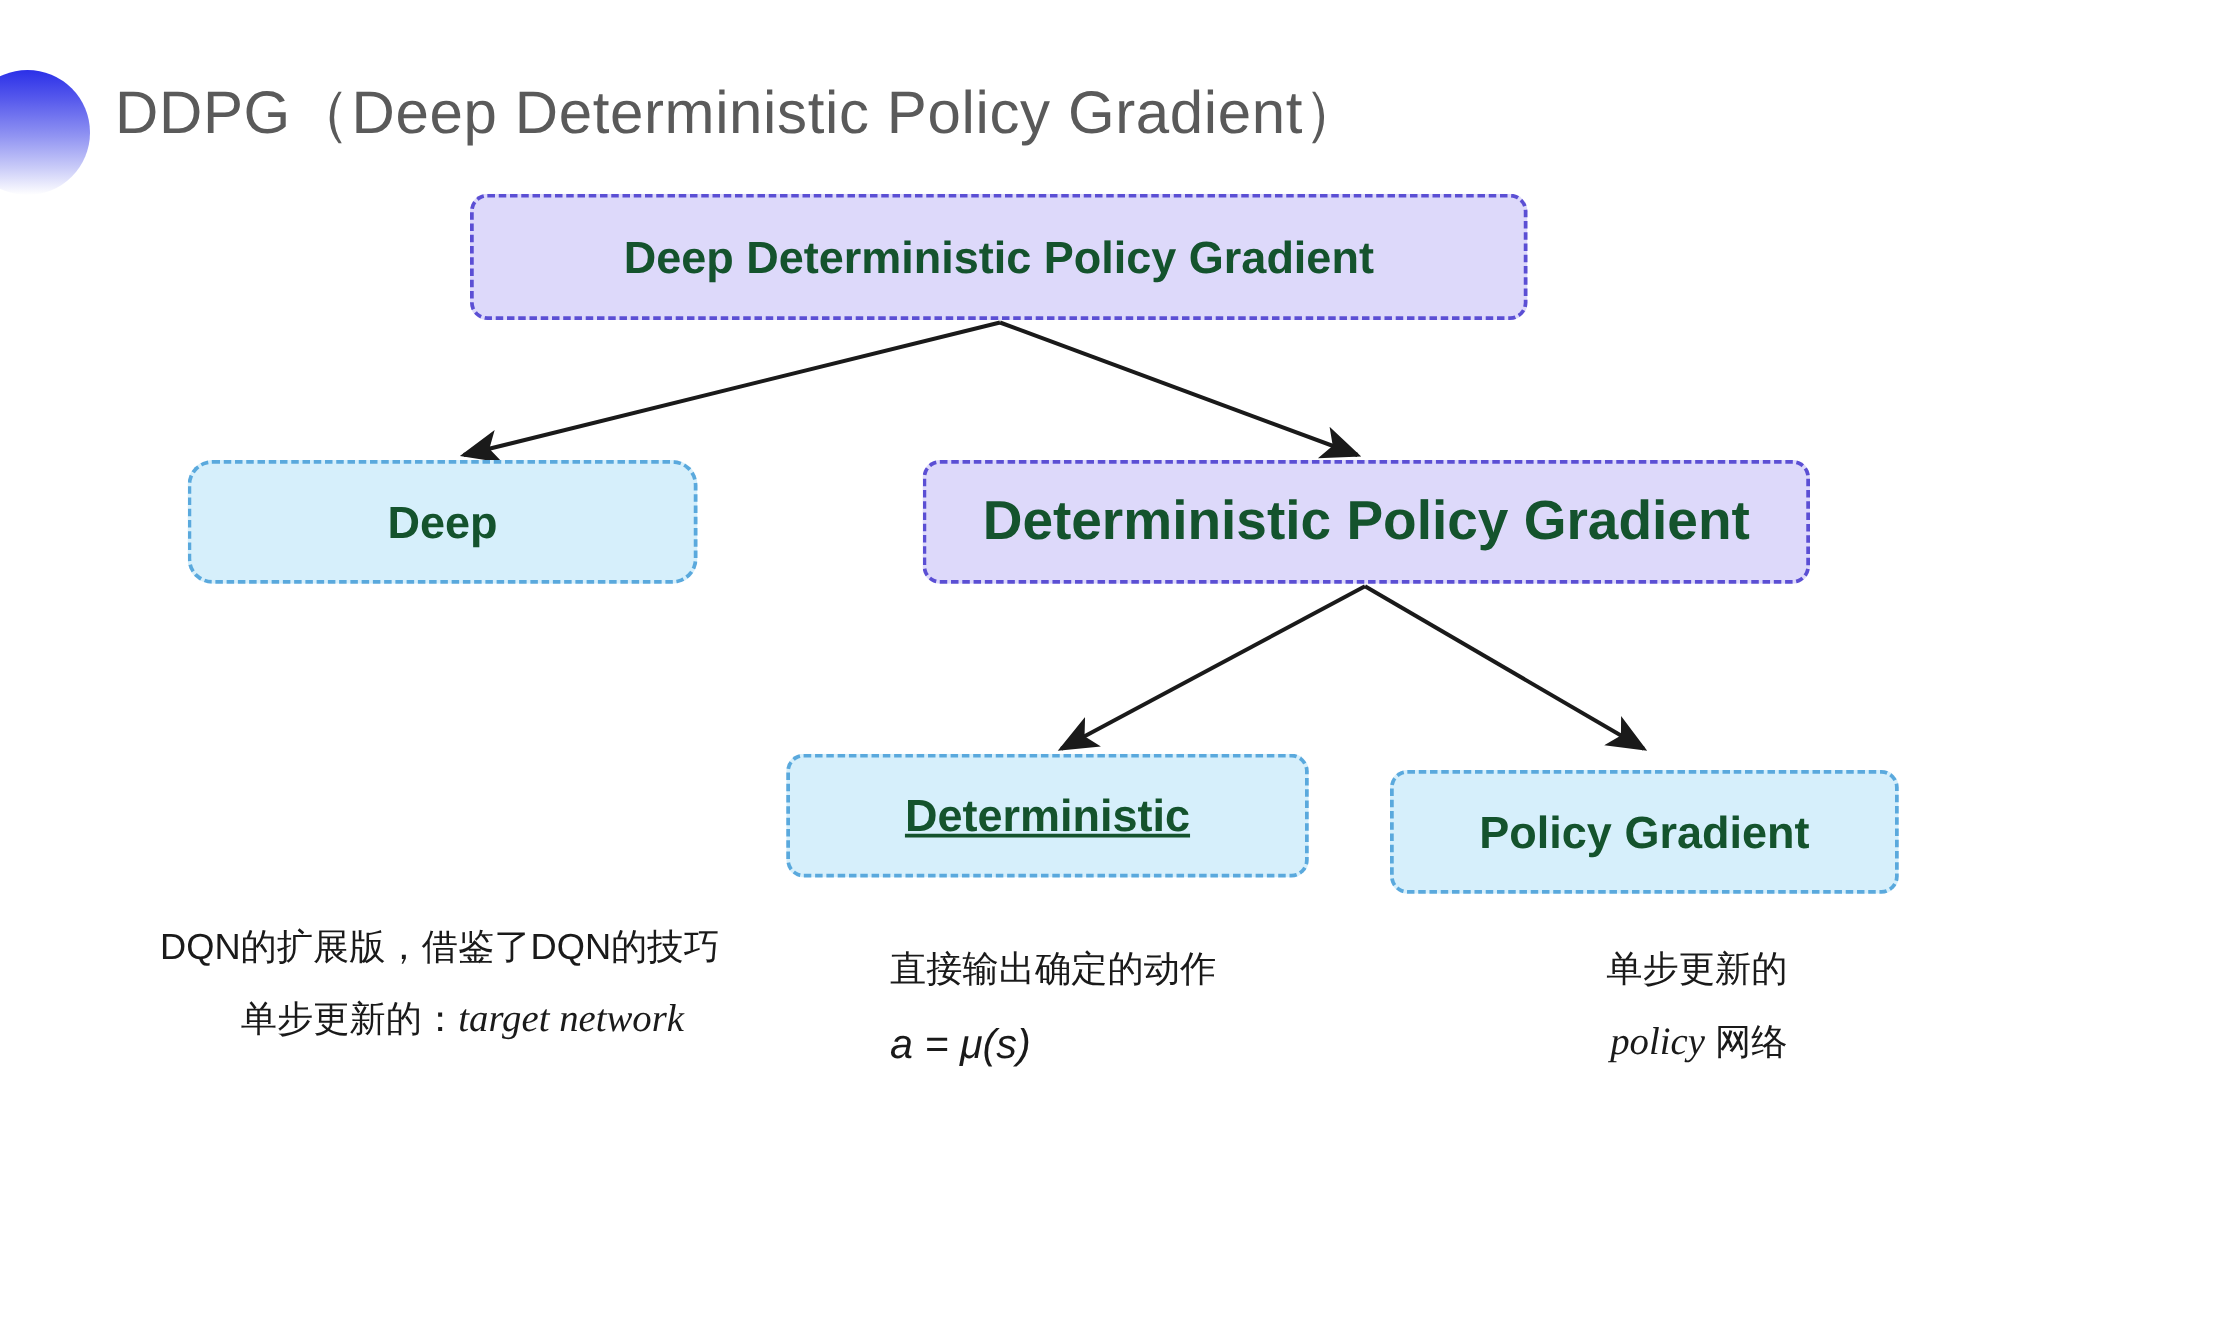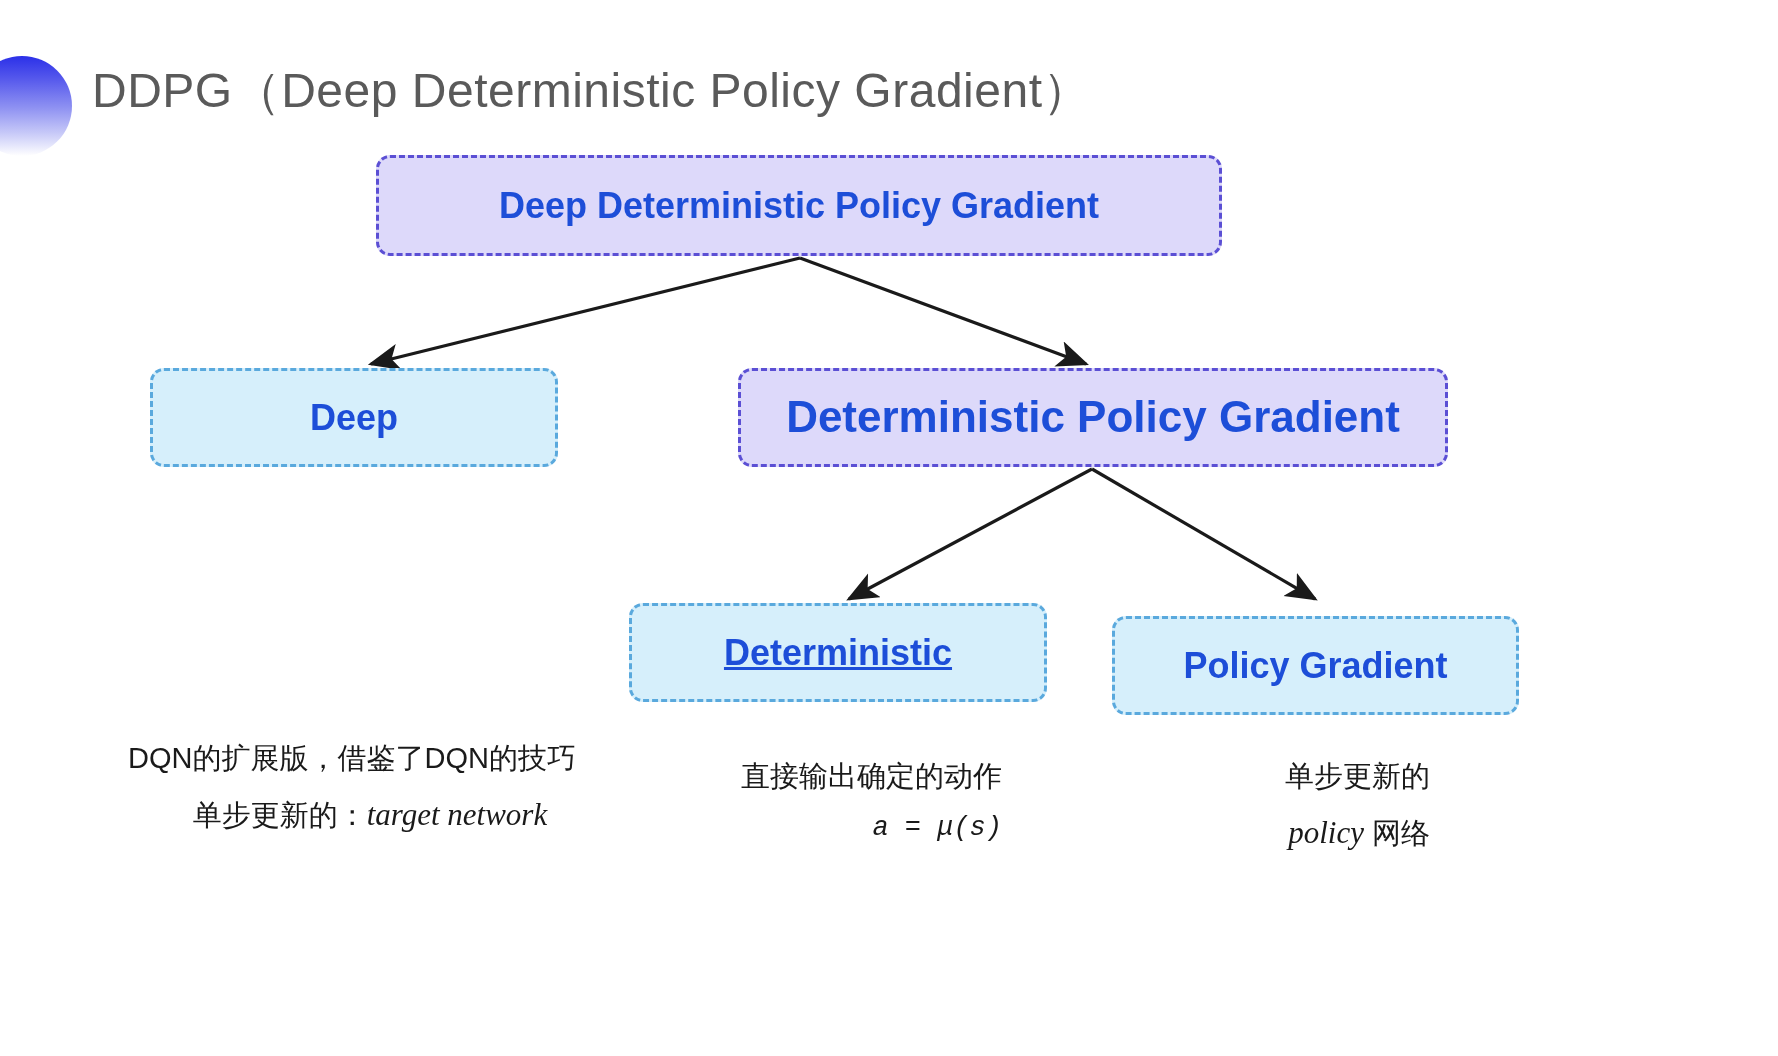--- a/index.html
+++ b/index.html
@@ -43,35 +43,35 @@
 
   
   .node {
     position: absolute;
     box-sizing: border-box;
     display: flex;
     align-items: center;
     justify-content: center;
     border-radius: 14px;
     text-align: center;
-    color: #1d4ed8;
+    color: #14532d;
     font-weight: 600;
     line-height: 1.15;
   }
   .node-purple {
     background: #ddd9fa;
     border: 3px dashed #5b4fd4;
   }
   .node-blue {
     background: #d6effb;
     border: 3px dashed #5aa9dd;
   }
 
   #node-root   { left: 376px; top: 155px; width: 846px; height: 101px; font-size: 36px; }
-  #node-deep   { left: 150px; top: 368px; width: 408px; height: 99px;  font-size: 36px; }
+  #node-deep   { left: 150px; top: 368px; width: 408px; height: 99px;  font-size: 36px; border-radius: 20px; }
   #node-dpg    { left: 738px; top: 368px; width: 710px; height: 99px;  font-size: 44px; }
   #node-det    { left: 629px; top: 603px; width: 418px; height: 99px;  font-size: 36px; text-decoration: underline; }
   #node-pg     { left: 1112px; top: 603px; width: 407px; height: 99px; font-size: 36px; margin-top: 13px; }
 
   
   #arrow-layer {
     position: absolute;
     left: 0; top: 0;
     width: 1778px;
     height: 1056px;
@@ -85,37 +85,37 @@
     font-size: 29px;
     line-height: 1.85;
     white-space: nowrap;
   }
   .caption .serif-italic {
     font-family: "Liberation Serif", "DejaVu Serif", serif;
     font-style: italic;
     font-size: 31px;
   }
   .caption .mathit {
-    font-family: Liberation Mono, monospace;
+    font-family: Liberation Sans, sans-serif;
     font-style: italic;
-    font-size: 27px;
+    font-size: 33px;
   }
   #caption-deep {
     left: 128px;
     top: 732px;
     text-align: center;
   }
   #caption-deep .cap-line { display: block; }
   #caption-deep .cap-line.indent { padding-left: 36px; }
 
   #caption-det {
-    left: 730px;
+    left: 712px;
     top: 750px;
     width: 272px;
-    text-align: right;
+    text-align: left;
   }
   #caption-det .cap-line { display: block; }
 
   #caption-pg {
     left: 1200px;
     top: 750px;
     width: 230px;
     text-align: right;
   }
   #caption-pg .cap-line { display: block; }

